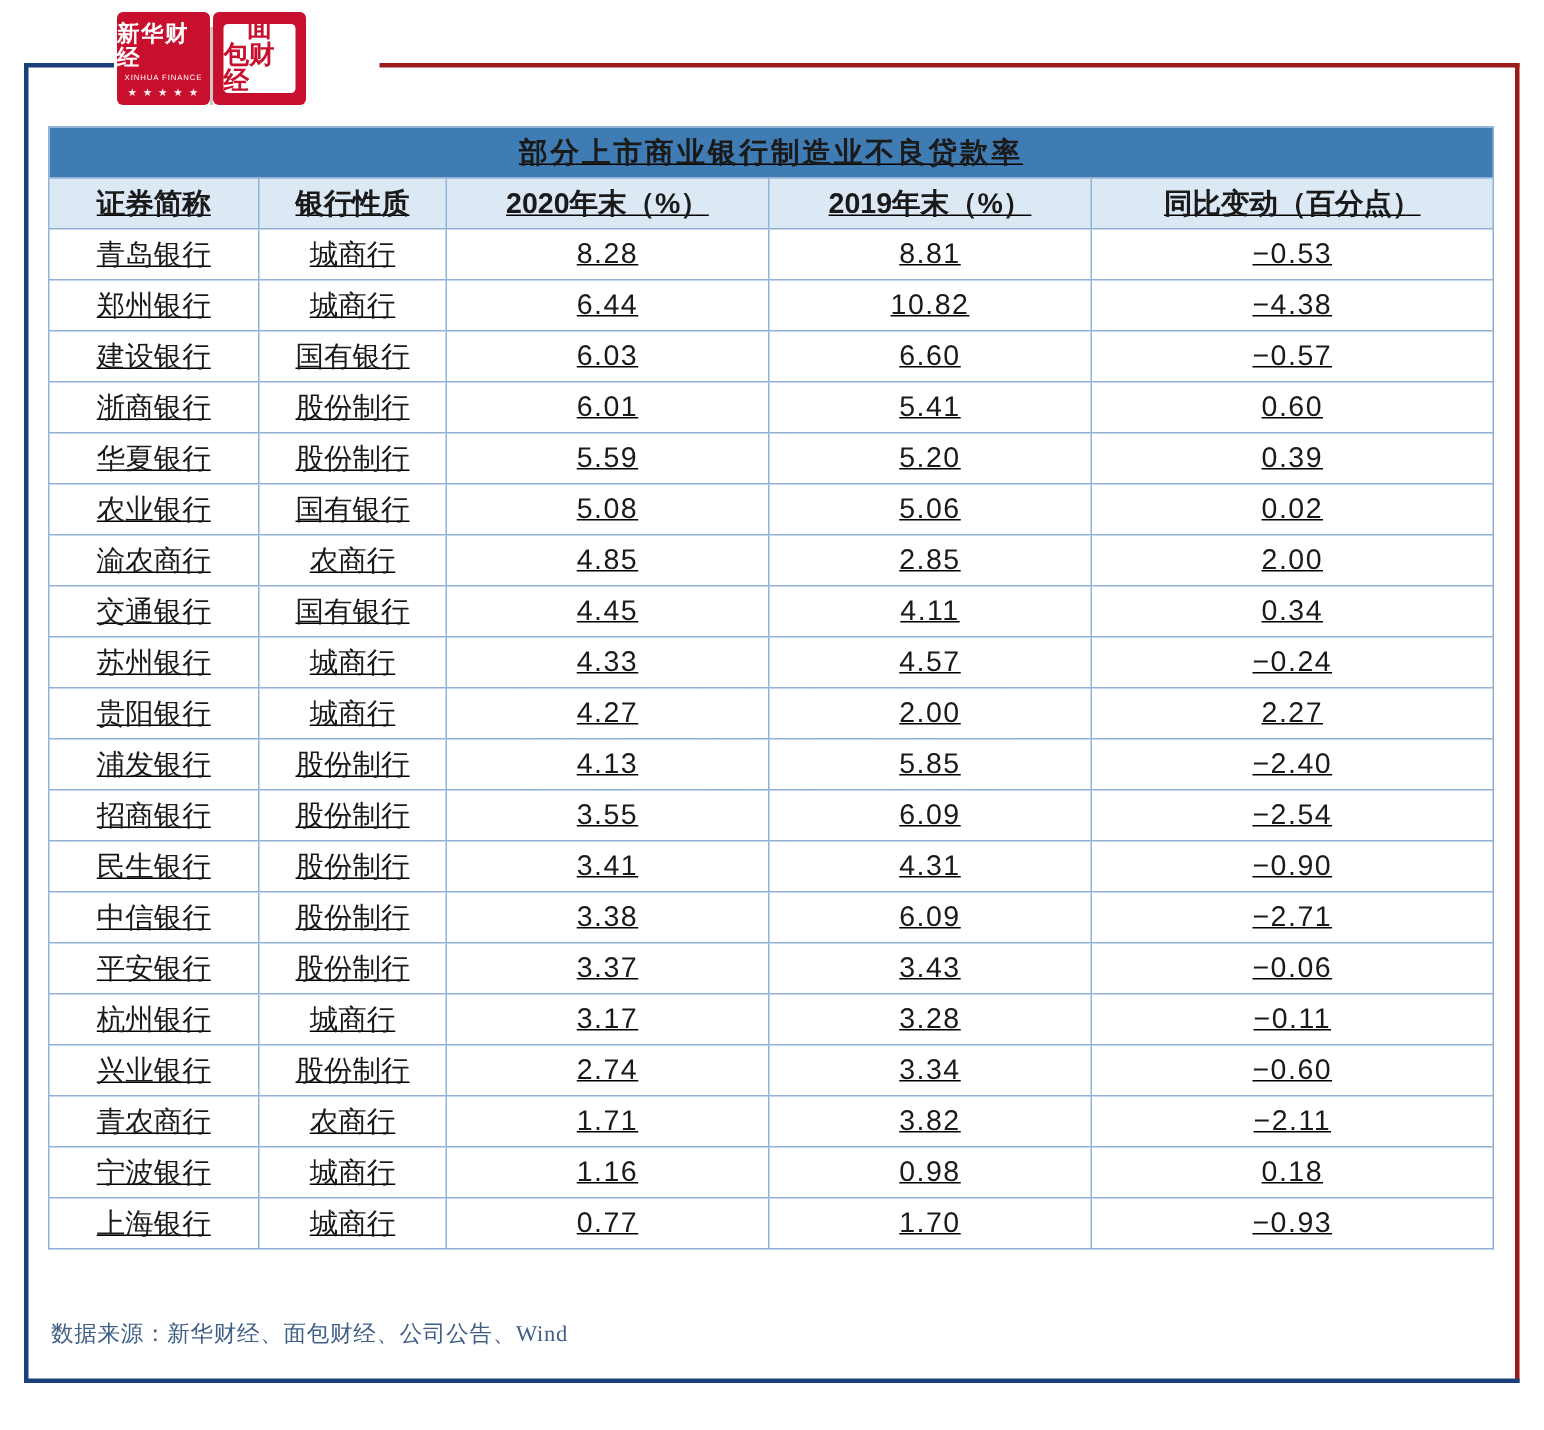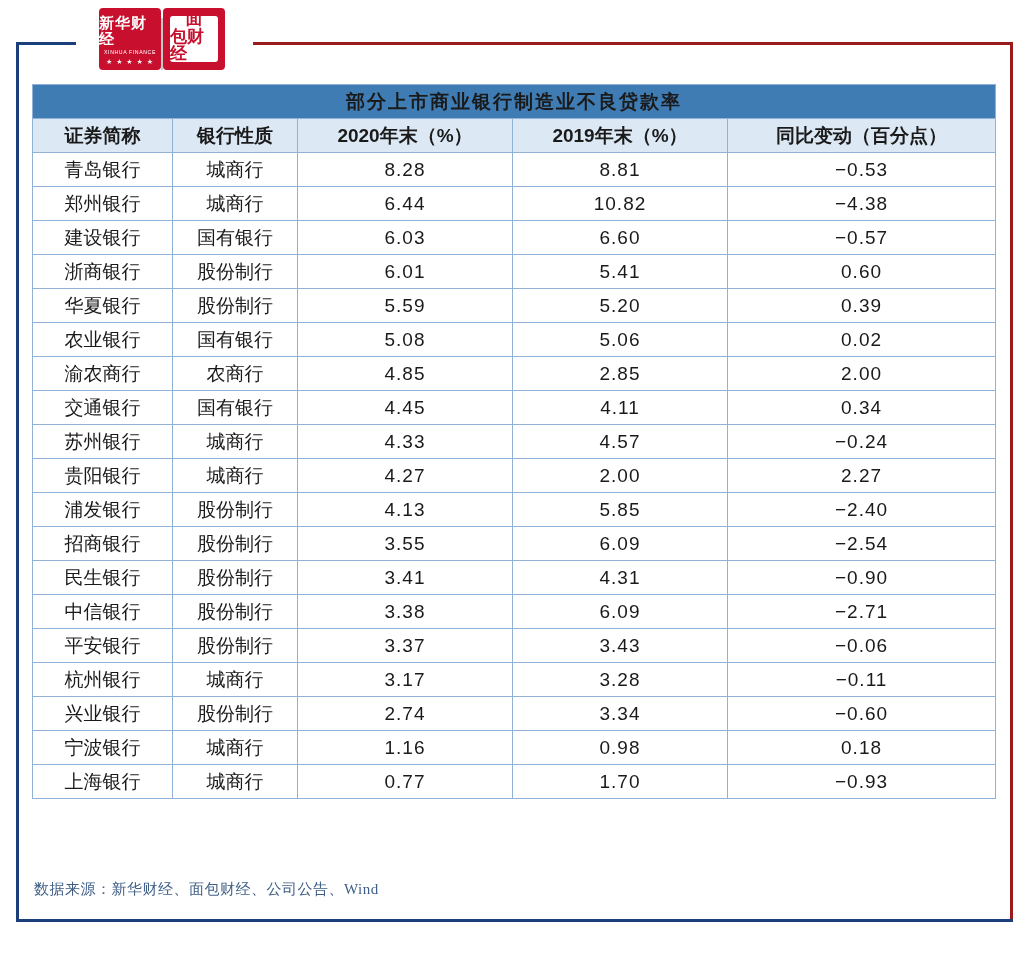--- a/index.html
+++ b/index.html
@@ -58,21 +58,20 @@
   }
 
   
   .logos {
     position: absolute;
     left: 78px;
     top: 8px;
     display: flex;
     align-items: flex-end;
     gap: 0;
-    margin-left: 21px;
   }
   .logo-xh {
     width: 62px;
     height: 62px;
     background: #c8102e;
     border-radius: 4px;
     color: #fff;
     display: flex;
     flex-direction: column;
     align-items: center;
@@ -158,20 +157,21 @@
     position: absolute;
     left: 32px;
     top: 84px;
     width: 963px;
     z-index: 10;
   }
   table.main {
     border-collapse: collapse;
     width: 100%;
     table-layout: fixed;
+    text-decoration: underline;
   }
   table.main td, table.main th {
     border: 1px solid #8fb2d6;
     text-align: center;
     font-family: "Liberation Sans", sans-serif;
     color: #1a1a1a;
     padding: 0;
     height: 33px;
     font-size: 19px;
   }
@@ -377,20 +377,27 @@
           <td class="num">−0.11</td>
         </tr>
         <tr>
           <td>兴业银行</td>
           <td>股份制行</td>
           <td class="num">2.74</td>
           <td class="num">3.34</td>
           <td class="num">−0.60</td>
         </tr>
         <tr>
+          <td>青农商行</td>
+          <td>农商行</td>
+          <td class="num">1.71</td>
+          <td class="num">3.82</td>
+          <td class="num">−2.11</td>
+        </tr>
+        <tr>
           <td>宁波银行</td>
           <td>城商行</td>
           <td class="num">1.16</td>
           <td class="num">0.98</td>
           <td class="num">0.18</td>
         </tr>
         <tr>
           <td>上海银行</td>
           <td>城商行</td>
           <td class="num">0.77</td>

